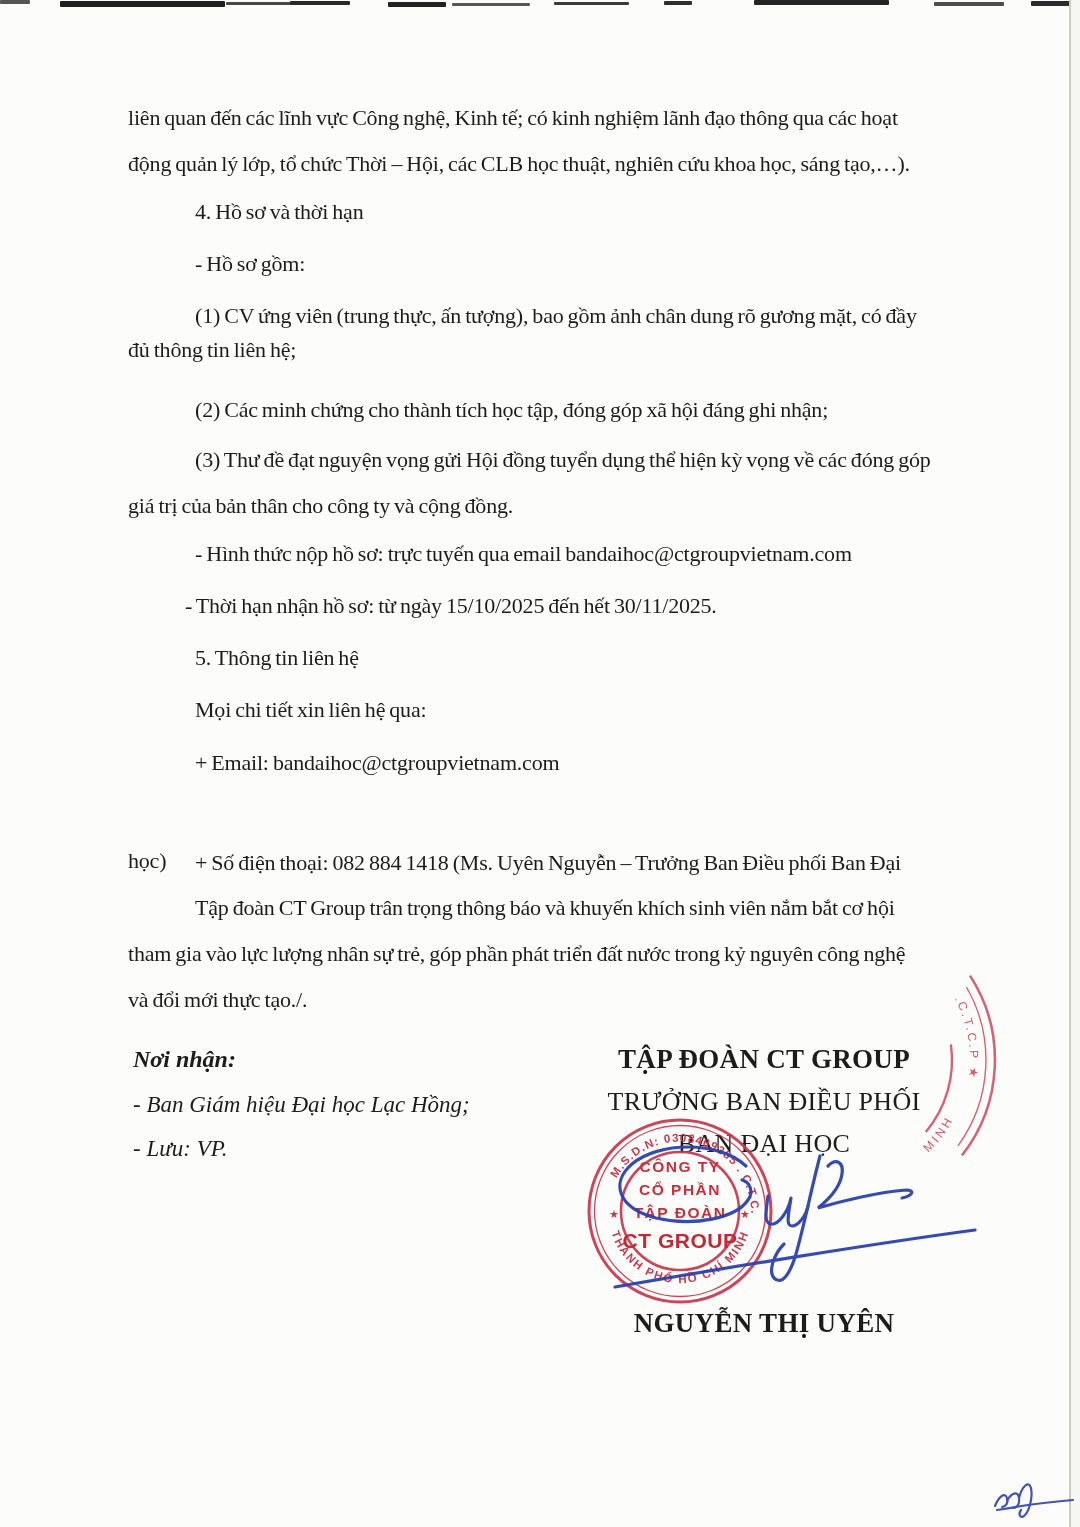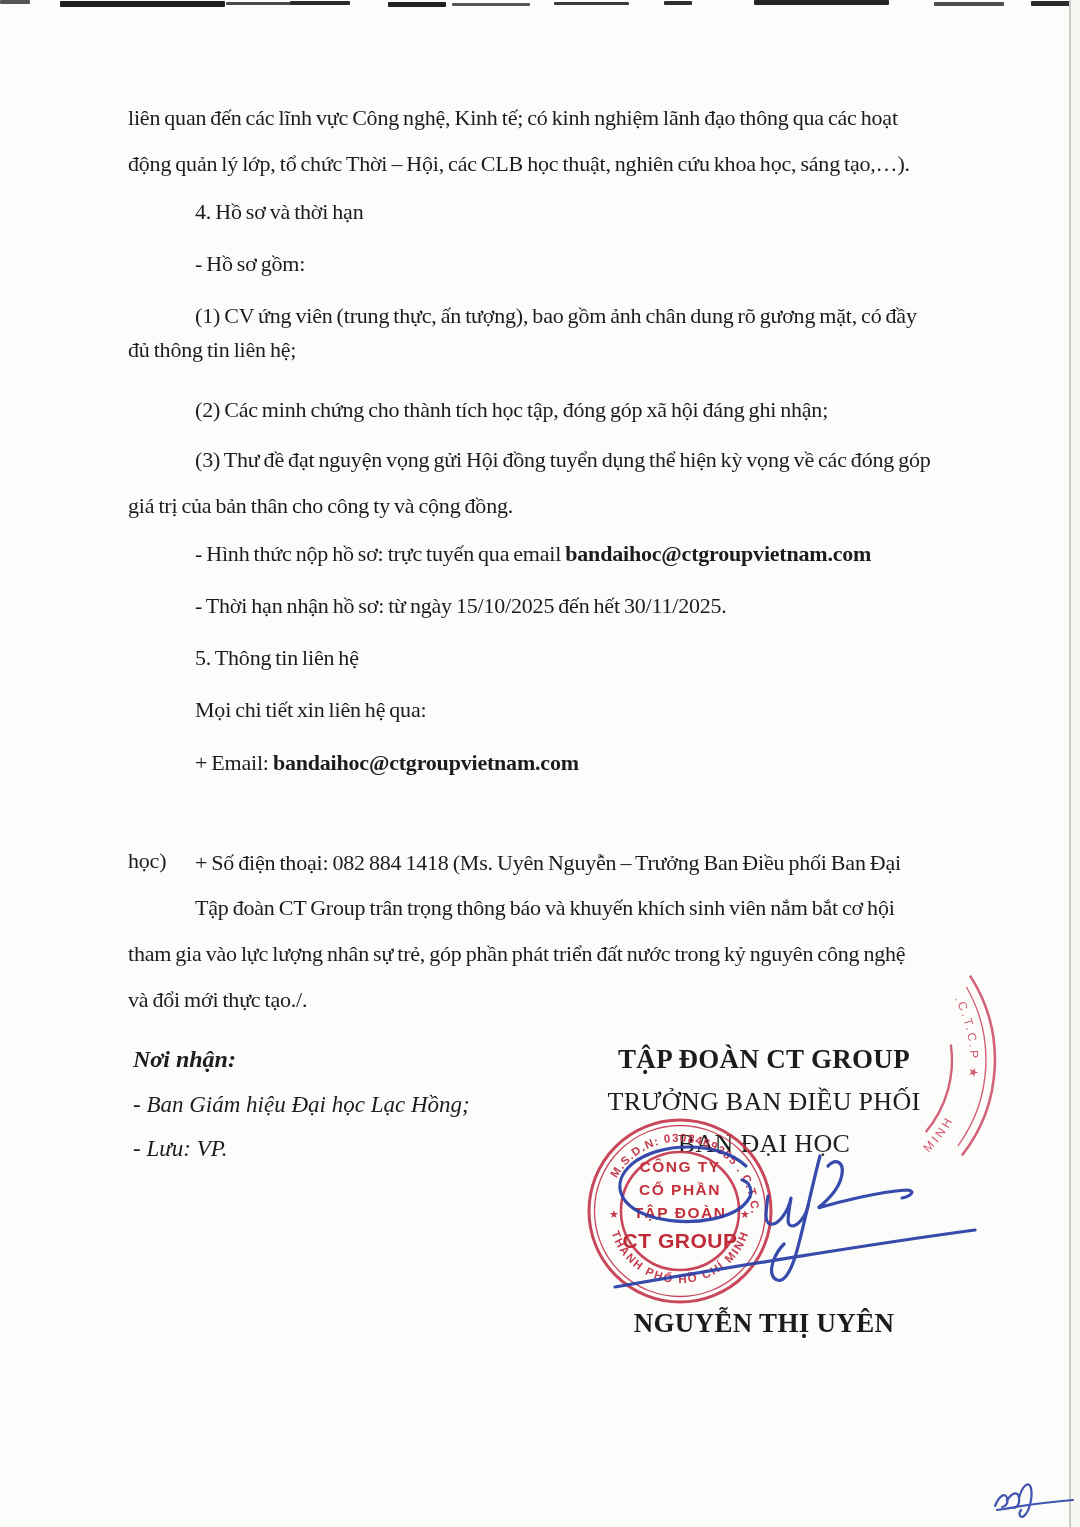--- a/index.html
+++ b/index.html
@@ -12,21 +12,21 @@
     overflow:hidden;
   }
   .ln {
     position:absolute;
     white-space:nowrap;
     font-size:22px;
     letter-spacing:-0.2px;
     word-spacing:-1.2px;
     line-height:30px;
   }
-  .ln .bold, .ln b { font-weight:bold; }
+  .ln .bold, .ln b { font-weight:normal; }
   .hd { font-weight:normal; }
   .sig-line {
     position:absolute; left:558px; width:412px;
     text-align:center; font-size:26px; letter-spacing:0.3px;
     white-space:nowrap;
     margin-top:8px;
   }
   .sig-line.strong { font-weight:bold; font-size:27px; }
   .recip { position:absolute; left:133px; font-style:italic; font-size:23px; white-space:nowrap; }
   .recip.label { font-weight:bold; font-size:24px; }
@@ -61,21 +61,21 @@
   <div class="ln" style="top:103px;left:128px;"><span>liên quan đến các lĩnh vực Công nghệ, Kinh tế; có kinh nghiệm lãnh đạo thông qua các hoạt</span></div>
   <div class="ln" style="top:149px;left:128px;"><span>động quản lý lớp, tổ chức Thời – Hội, các CLB học thuật, nghiên cứu khoa học, sáng tạo,…).</span></div>
   <div class="ln hd" style="top:197px;left:195px;"><span>4. Hồ sơ và thời hạn</span></div>
   <div class="ln" style="top:249px;left:195px;"><span>- Hồ sơ gồm:</span></div>
   <div class="ln" style="top:301px;left:195px;"><span>(1) CV ứng viên (trung thực, ấn tượng), bao gồm ảnh chân dung rõ gương mặt, có đầy</span></div>
   <div class="ln" style="top:335px;left:128px;"><span>đủ thông tin liên hệ;</span></div>
   <div class="ln" style="top:395px;left:195px;"><span>(2) Các minh chứng cho thành tích học tập, đóng góp xã hội đáng ghi nhận;</span></div>
   <div class="ln" style="top:445px;left:195px;"><span>(3) Thư đề đạt nguyện vọng gửi Hội đồng tuyển dụng thể hiện kỳ vọng về các đóng góp</span></div>
   <div class="ln" style="top:491px;left:128px;"><span>giá trị của bản thân cho công ty và cộng đồng.</span></div>
   <div class="ln" style="top:539px;left:195px;"><span>- Hình thức nộp hồ sơ: trực tuyến qua email </span><span class="bold">bandaihoc@ctgroupvietnam.com</span></div>
-  <div class="ln" style="top:591px;left:195px;"><span>- Thời hạn nhận hồ sơ: từ ngày 15/10/2025 đến hết 30/11/2025.</span></div>
+  <div class="ln" style="top:591px;left:185px;"><span>- Thời hạn nhận hồ sơ: từ ngày 15/10/2025 đến hết 30/11/2025.</span></div>
   <div class="ln hd" style="top:643px;left:195px;"><span>5. Thông tin liên hệ</span></div>
   <div class="ln" style="top:695px;left:195px;"><span>Mọi chi tiết xin liên hệ qua:</span></div>
   <div class="ln" style="top:748px;left:195px;"><span>+ Email: </span><span class="bold">bandaihoc@ctgroupvietnam.com</span></div>
   <div class="ln" style="top:848px;left:195px;"><span>+ Số điện thoại: 082 884 1418 (Ms. Uyên Nguyễn – Trưởng Ban Điều phối Ban Đại</span></div>
   <div class="ln" style="top:846px;left:128px;"><span>học)</span></div>
   <div class="ln" style="top:893px;left:195px;"><span>Tập đoàn CT Group trân trọng thông báo và khuyến khích sinh viên nắm bắt cơ hội</span></div>
   <div class="ln" style="top:939px;left:128px;"><span>tham gia vào lực lượng nhân sự trẻ, góp phần phát triển đất nước trong kỷ nguyên công nghệ</span></div>
   <div class="ln" style="top:985px;left:128px;"><span>và đổi mới thực tạo./.</span></div>
 
   <div class="recip label" style="top:1046px;">Nơi nhận:</div>

